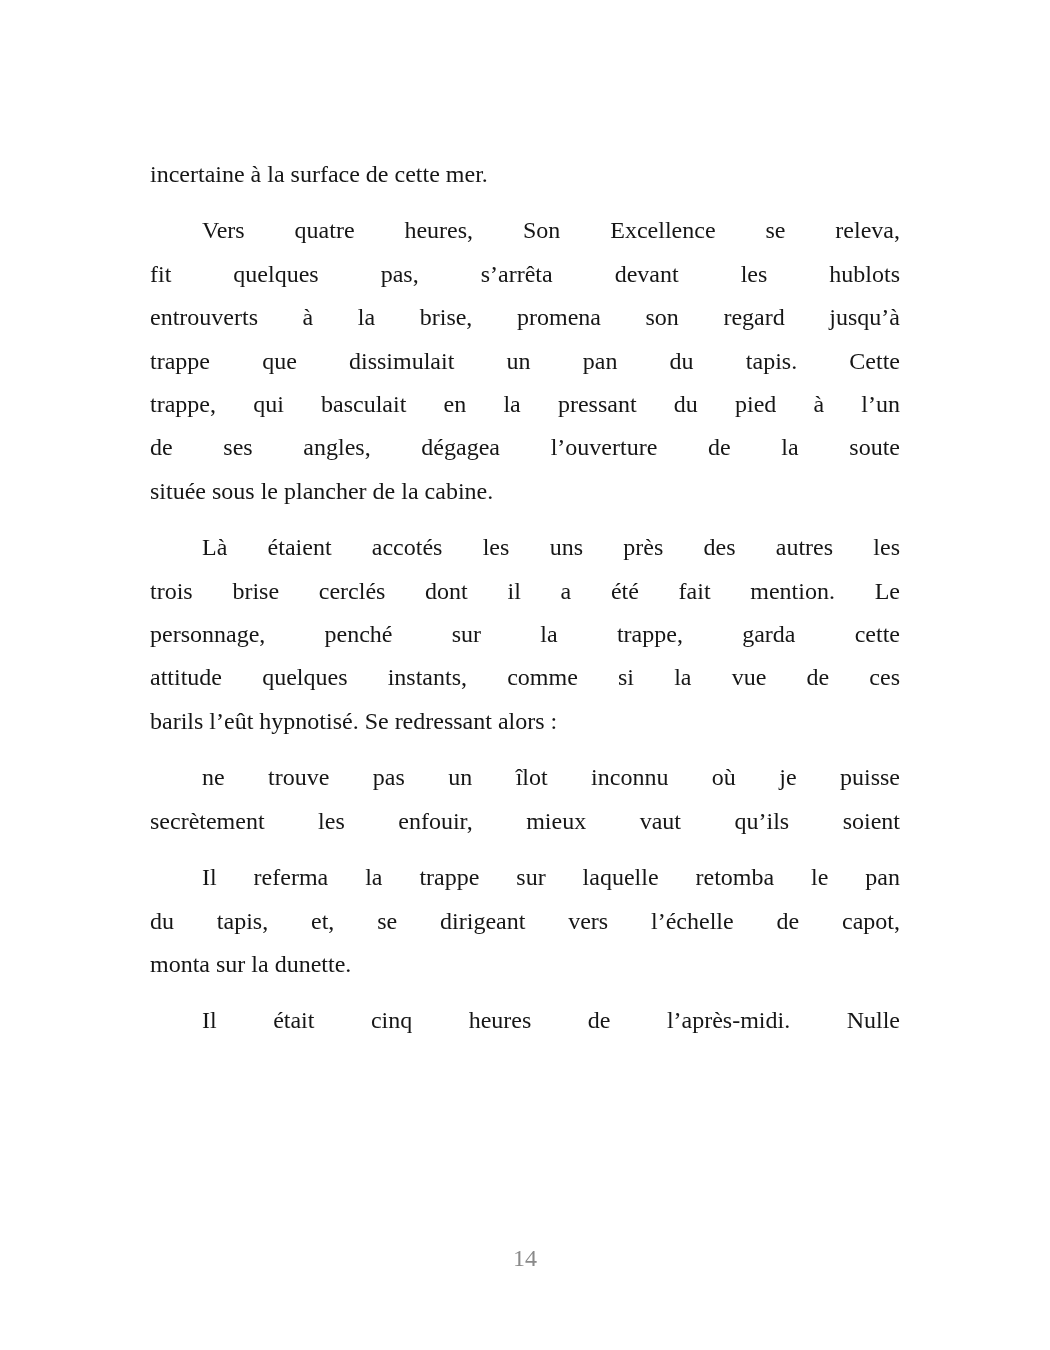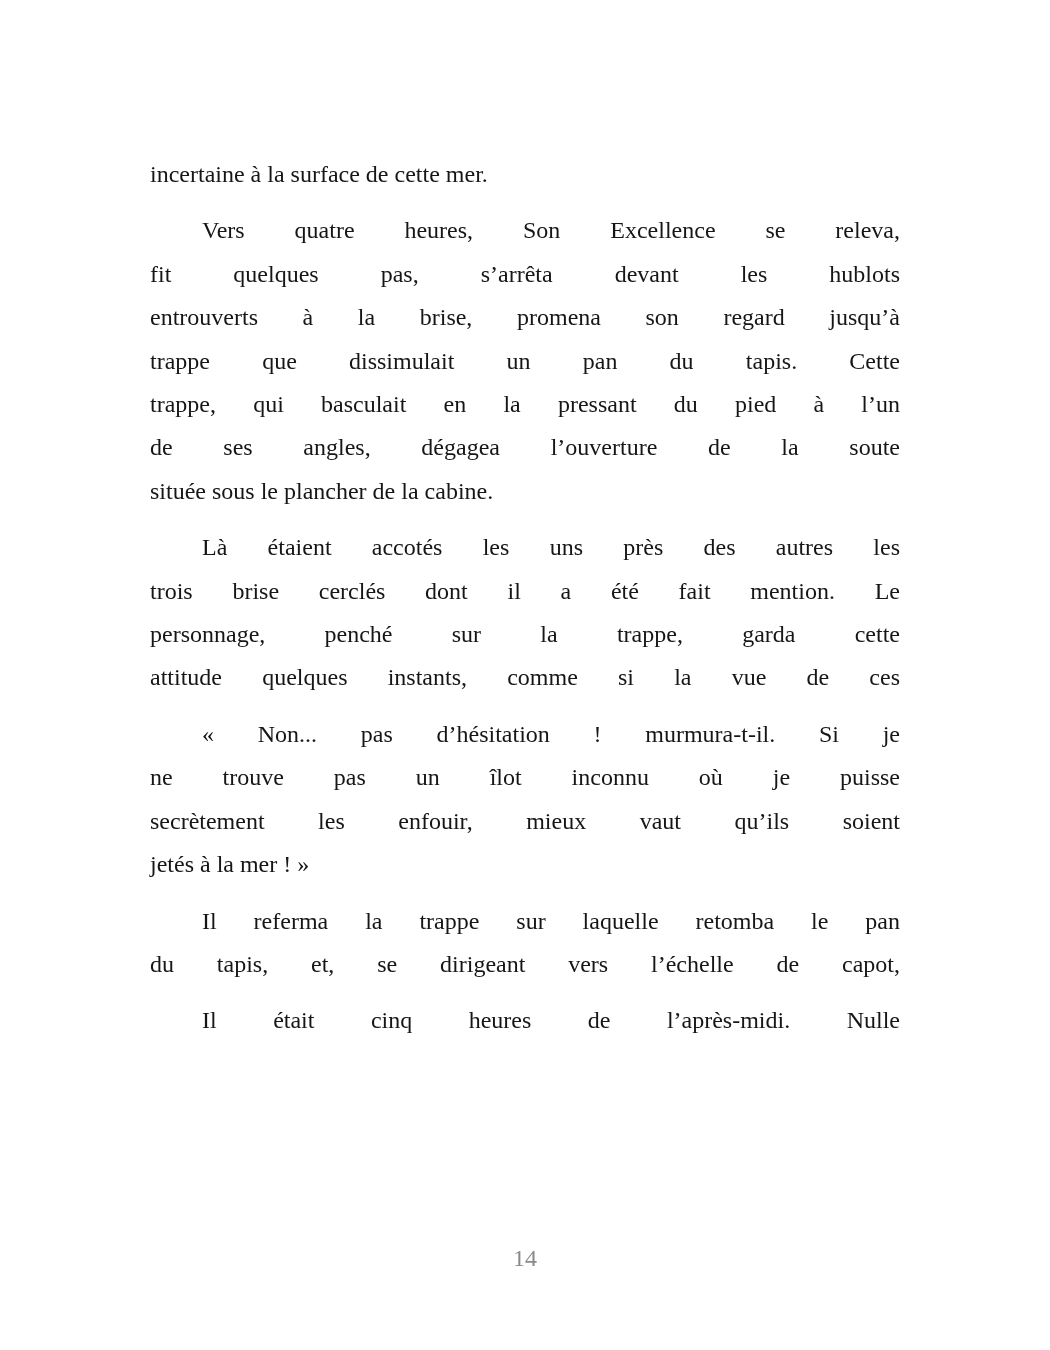--- a/index.html
+++ b/index.html
@@ -72,29 +72,29 @@
         <div class="line">trappe que dissimulait un pan du tapis. Cette</div>
         <div class="line">trappe, qui basculait en la pressant du pied à l’un</div>
         <div class="line">de ses angles, dégagea l’ouverture de la soute</div>
         <div class="line last">située sous le plancher de la cabine.</div>
       </div>
       <div class="para indent">
         <div class="line">Là étaient accotés les uns près des autres les</div>
         <div class="line">trois brise cerclés dont il a été fait mention. Le</div>
         <div class="line">personnage, penché sur la trappe, garda cette</div>
         <div class="line">attitude quelques instants, comme si la vue de ces</div>
+        <div class="line last">barils l’eût hypnotisé. Se redressant alors :</div>
       </div>
       <div class="para indent">
-        <div class="line">« Non... pas d’hésitation ! murmura-t-il. Si je</div>
         <div class="line">ne trouve pas un îlot inconnu où je puisse</div>
         <div class="line">secrètement les enfouir, mieux vaut qu’ils soient</div>
-        <div class="line last">jetés à la mer ! »</div>
       </div>
       <div class="para indent">
         <div class="line">Il referma la trappe sur laquelle retomba le pan</div>
         <div class="line">du tapis, et, se dirigeant vers l’échelle de capot,</div>
+        <div class="line last">monta sur la dunette.</div>
       </div>
       <div class="para indent">
         <div class="line">Il était cinq heures de l’après-midi. Nulle</div>
       </div>
     </div>
   <div class="page-number" style="color: rgb(138, 138, 138);">14</div>
 </div>
 
 </body></html>

